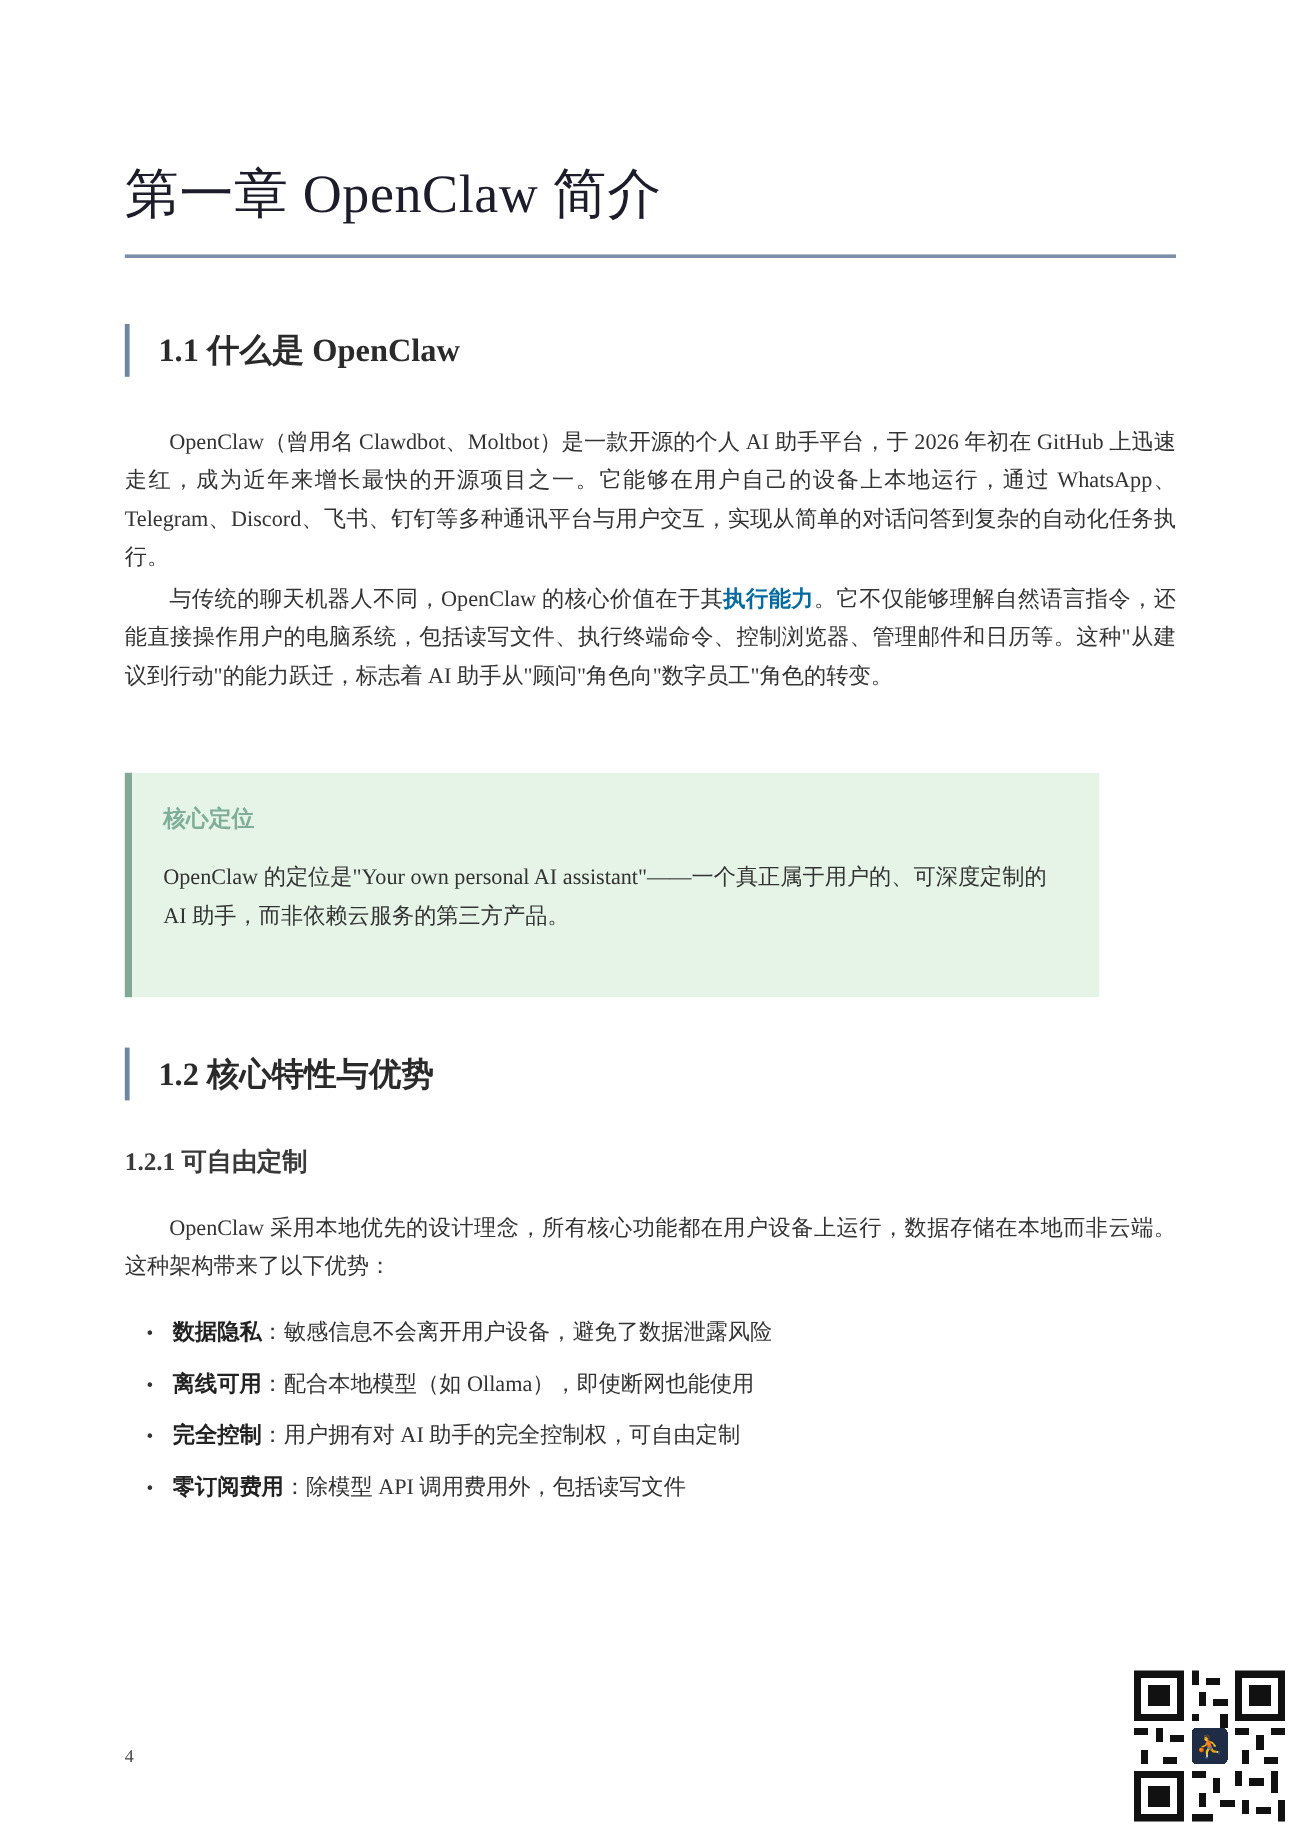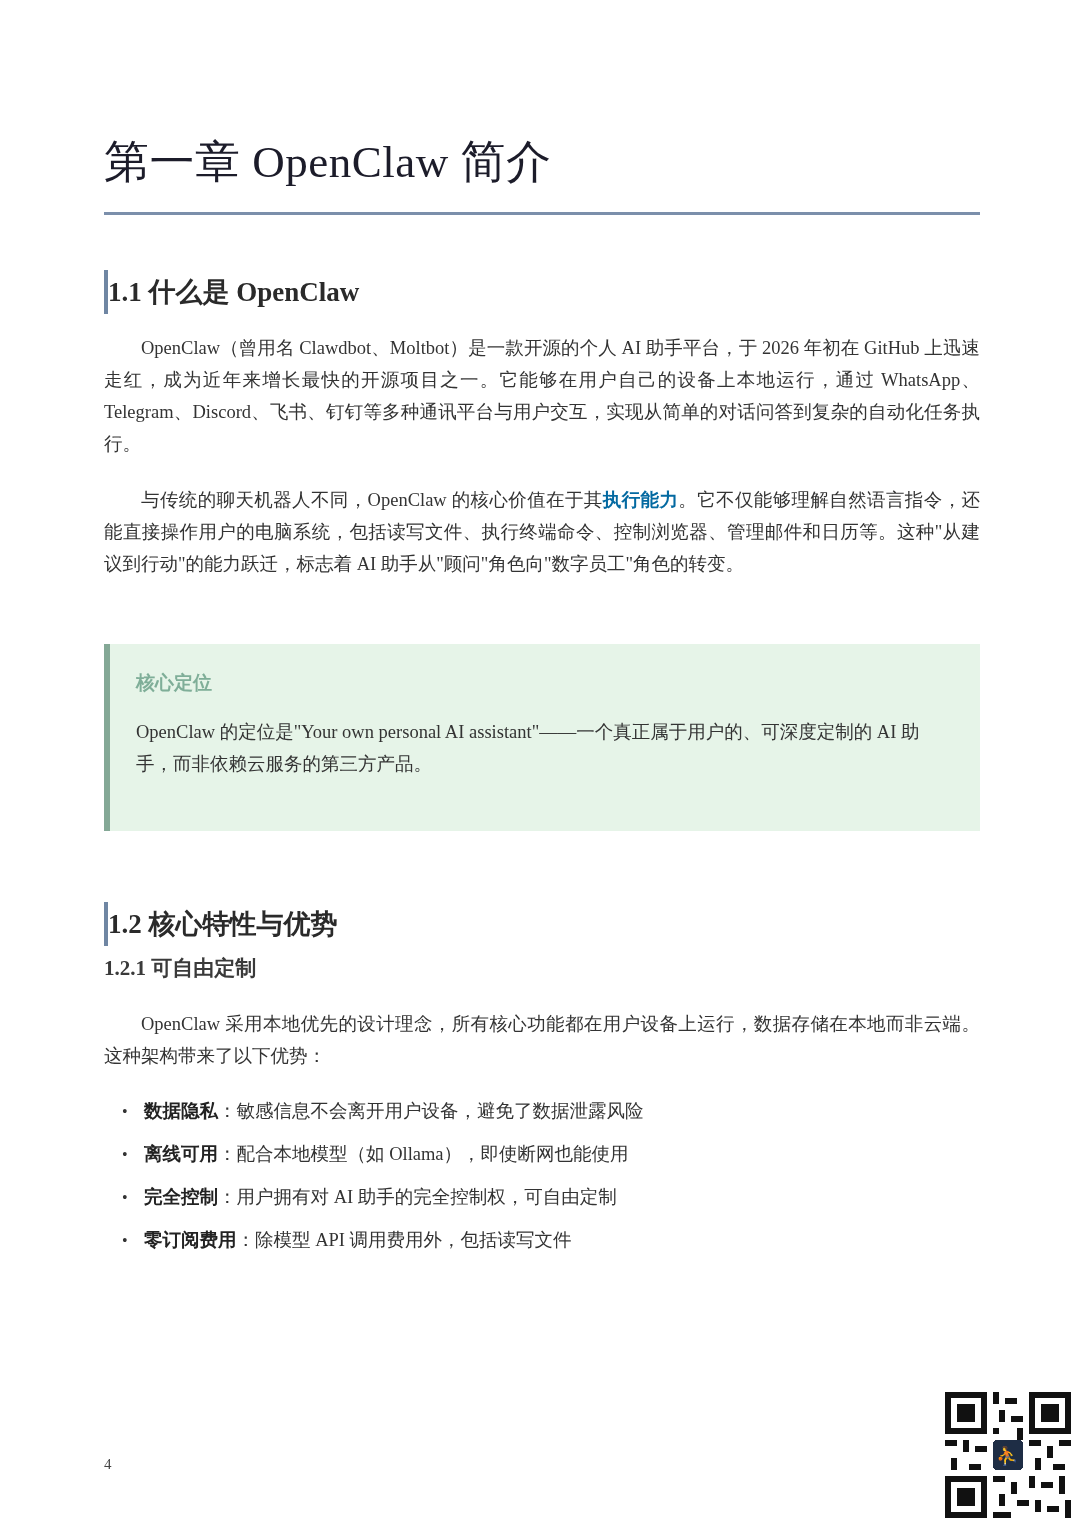--- a/index.html
+++ b/index.html
@@ -1,55 +1,55 @@
 <!DOCTYPE html>
 <html><head>
 <meta charset="utf-8">
 <style>
   html, body { margin:0; padding:0; background:#ffffff; }
   body { width:1080px; height:1528px; position:relative; overflow:hidden;
          font-family:"Liberation Serif","DejaVu Serif",serif; color:#333333; }
   .chapter-title { position:absolute; left:104px; top:132px; margin:0;
      font-size:45px; font-weight:normal; color:#1c1c2a; letter-spacing:0.5px; line-height:60px; }
   .chapter-rule { position:absolute; left:104px; top:212px; width:876px; height:3px; background:#7b8fab; }
-  .h2 { position:absolute; left:104px; margin:0; padding-left:0;
+  .h2 { position:absolute; left:104px; margin:0; padding-left:24px;
      border-left:4px solid #6f86a3; font-size:27px; font-weight:bold; color:#2a2a2a; line-height:44px; }
   .h3 { position:absolute; left:104px; margin:0; font-size:21px; font-weight:bold; color:#3a3a3a; line-height:30px; }
   .para { position:absolute; left:104px; width:876px; margin:0; font-size:18.5px;
      line-height:32px; color:#333; text-indent:2em; text-align:justify; }
   .para b { color:#0369a1; }
-  .callout { position:absolute; left:104px; top:644px; width:876px; height:187px;
+  .callout { position:absolute; left:104px; top:644px; width:812px; height:187px;
      background:#e6f4e8; border-left:6px solid #84a896; box-sizing:border-box; padding:24px 26px; }
   .callout-title { font-size:19px; color:#7fae98; font-weight:bold; margin:0; line-height:30px; }
   .callout-body { margin:18px 0 0 0; font-size:18.5px; line-height:32px; color:#333; }
   .bullets { position:absolute; left:104px; top:1090px; margin:0; padding:0; list-style:none; }
   .bullets li { font-size:18.5px; line-height:43px; color:#333; position:relative; padding-left:40px; }
   .bullets li .dot { position:absolute; left:18px; top:0; font-size:16px; }
   .bullets li b { color:#222; }
   .page-number { position:absolute; left:104px; top:1456px; font-size:15px; color:#444; }
   .qr { position:absolute; left:945px; top:1392px; width:126px; height:126px; }
 </style>
 </head>
 <body>
 
 <h1 class="chapter-title">第一章 OpenClaw 简介</h1>
 <div class="chapter-rule"></div>
 
 <h2 class="h2" style="top:270px;">1.1 什么是 OpenClaw</h2>
 
-<p class="para" style="top:332px;">OpenClaw（曾用名 Clawdbot、Moltbot）是一款开源的个人 AI 助手平台，于 2026 年初在 GitHub 上迅速走红，成为近年来增长最快的开源项目之一。它能够在用户自己的设备上本地运行，通过 WhatsApp、Telegram、Discord、飞书、钉钉等多种通讯平台与用户交互，实现从简单的对话问答到复杂的自动化任务执行。</p>
+<p class="para" style="top:353px;">OpenClaw（曾用名 Clawdbot、Moltbot）是一款开源的个人 AI 助手平台，于 2026 年初在 GitHub 上迅速走红，成为近年来增长最快的开源项目之一。它能够在用户自己的设备上本地运行，通过 WhatsApp、Telegram、Discord、飞书、钉钉等多种通讯平台与用户交互，实现从简单的对话问答到复杂的自动化任务执行。</p>
 
 <p class="para" style="top:484px;"><span>与传统的聊天机器人不同，OpenClaw 的核心价值在于其</span><b>执行能力</b><span>。它不仅能够理解自然语言指令，还能直接操作用户的电脑系统，包括读写文件、执行终端命令、控制浏览器、管理邮件和日历等。这种"从建议到行动"的能力跃迁，标志着 AI 助手从"顾问"角色向"数字员工"角色的转变。</span></p>
 
 <div class="callout">
   <p class="callout-title">核心定位</p>
   <p class="callout-body">OpenClaw 的定位是"Your own personal AI assistant"——一个真正属于用户的、可深度定制的 AI 助手，而非依赖云服务的第三方产品。</p>
 </div>
 
-<h2 class="h2" style="top:902px;text-align:center;">1.2 核心特性与优势</h2>
+<h2 class="h2" style="top:873px;text-align:center;">1.2 核心特性与优势</h2>
 
 <h3 class="h3" style="top:953px;">1.2.1 可自由定制</h3>
 
 <p class="para" style="top:1008px;">OpenClaw 采用本地优先的设计理念，所有核心功能都在用户设备上运行，数据存储在本地而非云端。这种架构带来了以下优势：</p>
 
 <ul class="bullets">
   <li><span class="dot">•</span><b>数据隐私</b><span>：敏感信息不会离开用户设备，避免了数据泄露风险</span></li>
   <li><span class="dot">•</span><b>离线可用</b><span>：配合本地模型（如 Ollama），即使断网也能使用</span></li>
   <li><span class="dot">•</span><b>完全控制</b><span>：用户拥有对 AI 助手的完全控制权，可自由定制</span></li>
   <li><span class="dot">•</span><b>零订阅费用</b><span>：除模型 API 调用费用外，包括读写文件</span></li>

